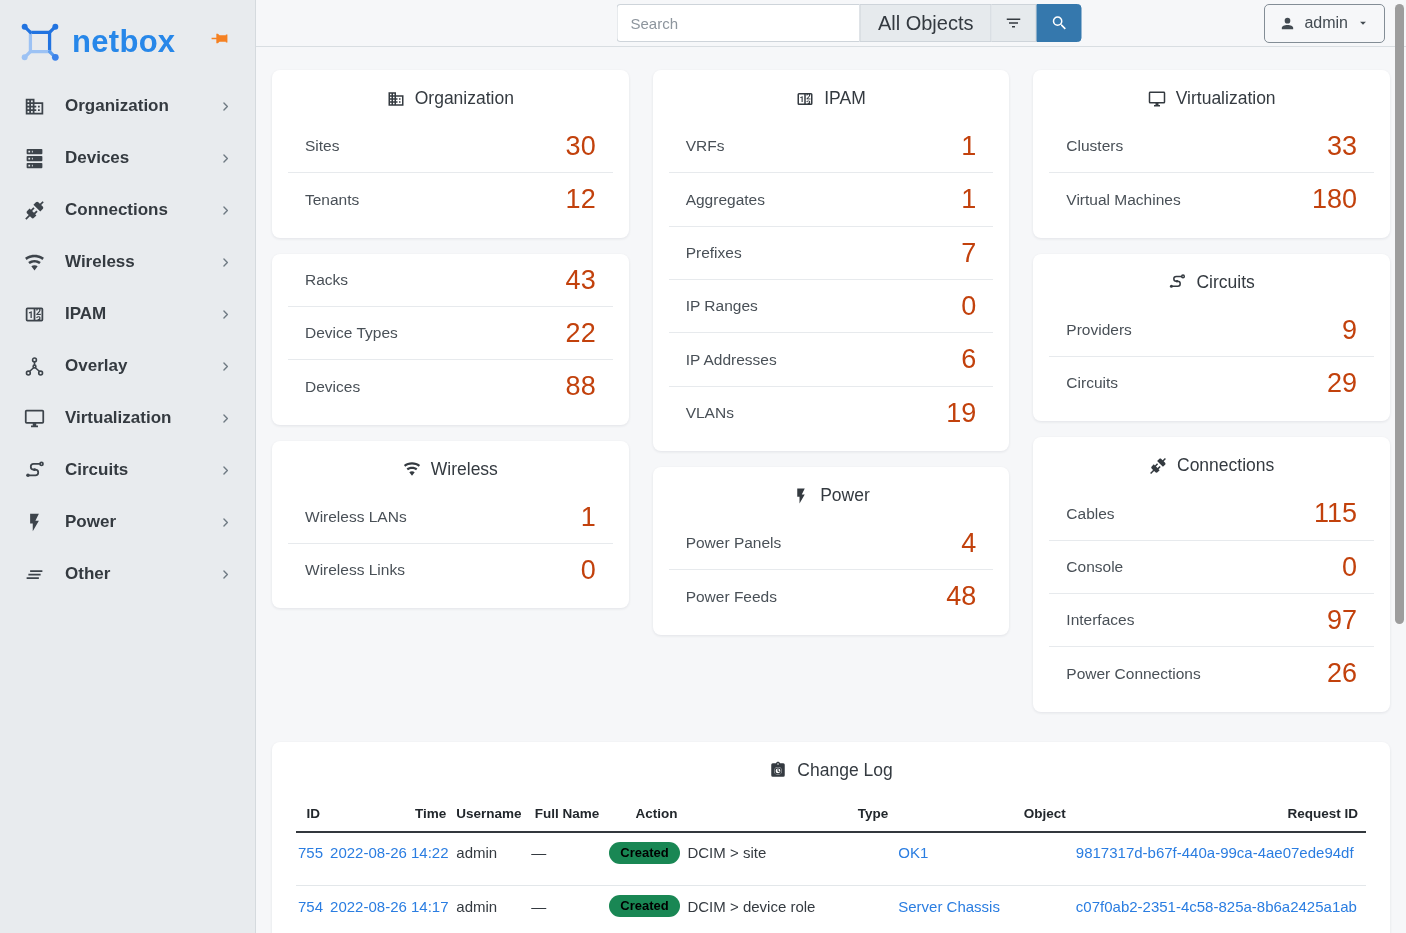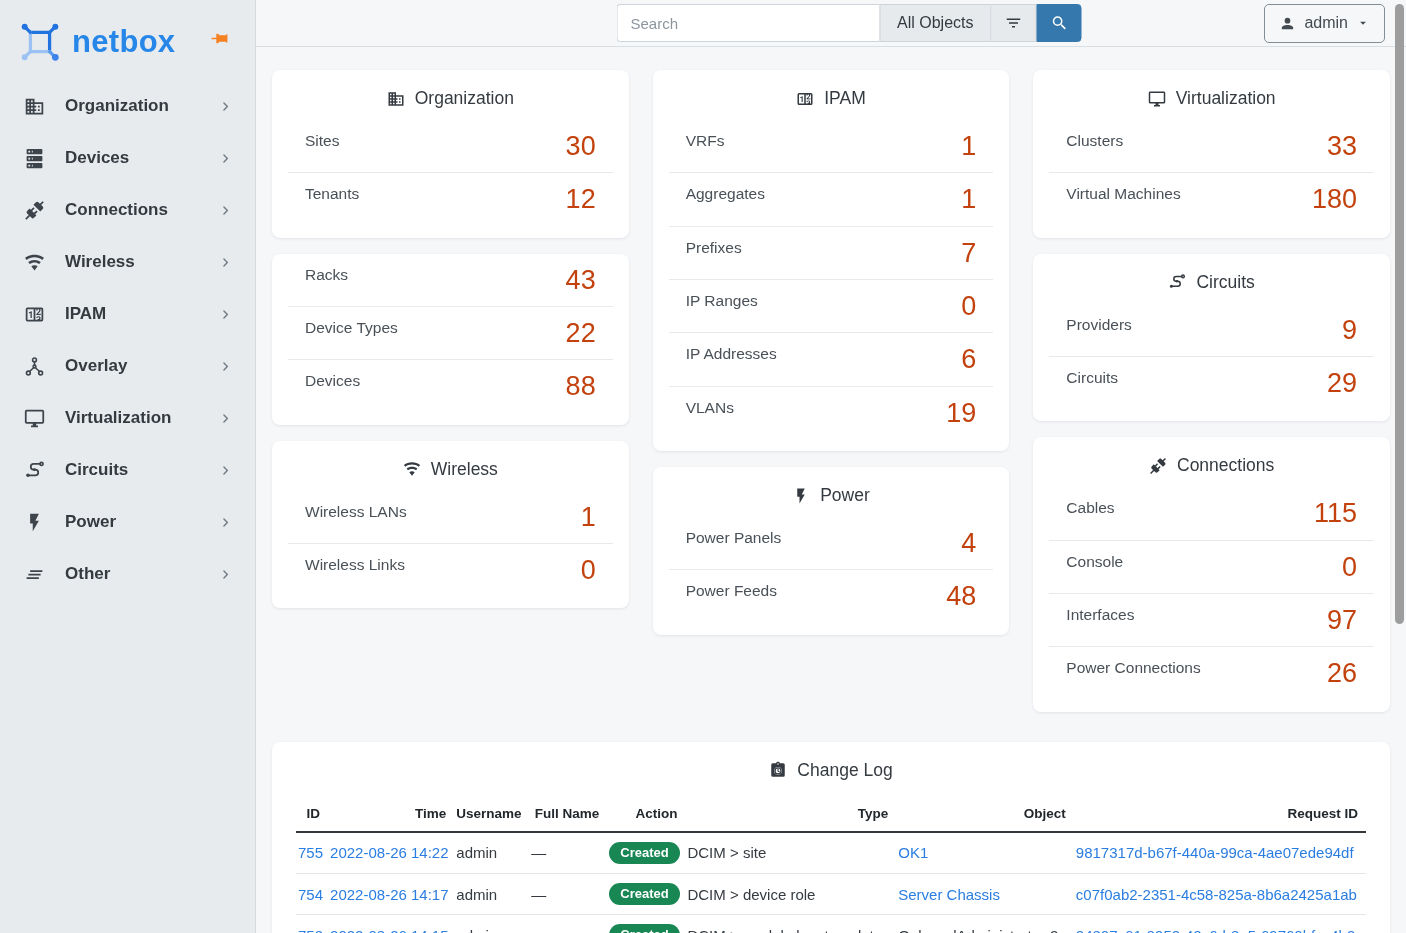--- a/index.html
+++ b/index.html
@@ -22,47 +22,47 @@
   .nav-icon svg, .nav-chevron svg, .ci svg, .pin svg, .tb-ic svg { width:100%; height:100%; display:block; }
   .nav-label { font-size:17px; font-weight:bold; color:#343a40; flex:1; }
   .nav-chevron { width:15px; height:15px; color:#6f7a83; }
 
   
   .main { flex:1; display:flex; flex-direction:column; min-width:0; }
   .topbar { height:47px; flex-shrink:0; border-bottom:1px solid #d9dee2; display:flex; align-items:center; padding:0 16px; position:relative; }
   .search-group { position:absolute; left:50%; transform:translateX(-50%); display:flex; height:38px; width:501px; top:4px;padding-left:36px; }
   .search-input { flex:1; border:1px solid #ced4da; border-right:none; border-radius:4px 0 0 4px; padding:0 13px; font-size:15px; color:#495057; background:#fff; outline:none; font-family:inherit; }
   .search-input::placeholder { color:#8d959d; }
-  .btn-scope { background:#e6eaed; border:1px solid #ced4da; font-size:16px; color:#343a40; padding:0 17px; cursor:pointer; font-family:inherit; }
+  .btn-scope { background:#e6eaed; border:1px solid #ced4da; font-size:20px; color:#343a40; padding:0 17px; cursor:pointer; font-family:inherit; }
   .btn-filter { width:45px; background:#e6eaed; border:1px solid #ced4da; border-left:none; color:#343a40; cursor:pointer; display:flex; align-items:center; justify-content:center; }
   .btn-search { width:45px; background:var(--accent-blue,#3578ad); border:1px solid var(--accent-blue,#3578ad); border-radius:0 4px 4px 0; color:#fff; cursor:pointer; display:flex; align-items:center; justify-content:center; }
   .tb-ic { width:18px; height:18px; display:inline-block; }
   .user-btn { margin-left:auto; margin-right:5px; height:39px; border:1px solid #838d96; background:transparent; border-radius:5px; padding:0 14px; font-size:16px; color:#434b52; display:flex; align-items:center; gap:8px; cursor:pointer; font-family:inherit; }
   .user-btn .tb-ic { width:17px; height:17px; }
   .user-btn .caret { width:14px; height:14px; }
 
   
   .content { flex:1; overflow:hidden; padding:23px 16px 0 16px; }
   .grid { display:grid; grid-template-columns:repeat(3,1fr); gap:24px; }
   .col { display:flex; flex-direction:column; gap:16px; }
   .card { background:#fff; border-radius:8px; box-shadow:0 1px 3px rgba(25,35,50,.09); padding-bottom:12px; }
   .card-title { display:flex; align-items:center; justify-content:center; gap:10px; padding:18px 16px 11px; font-size:17.5px; color:#343a40; }
   .ci { width:18px; height:18px; color:#343a40; flex-shrink:0; }
-  .stat-row { display:flex; justify-content:space-between; align-items:flex-start; margin:0 16px; padding:12px 17px; cursor:pointer;gap:20px; }
+  .stat-row { display:flex; justify-content:space-between; align-items:center; margin:0 16px; padding:12px 17px; cursor:pointer;gap:20px; }
   .stat-row + .stat-row { border-top:1px solid #e7eaed; }
   .stat-label { font-size:15.5px; color:#495057; }
   .stat-value { font-size:27px; color:#c2410c; line-height:1.05; }
 
   
   .changelog { margin-top:30px; padding-bottom:0; }
   .cl-table { width:calc(100% - 48px); margin:4px 24px 0; border-collapse:collapse; table-layout:fixed; }
   .cl-table th { text-align:right; font-size:13.5px; font-weight:bold; color:#22272c; padding:10px 8px 10px 2px; border-bottom:2px solid #33383d; white-space:nowrap; }
-  .cl-table td { font-size:15px; color:#343a40; padding:9px 8px 9px 2px; border-bottom:1px solid #e3e7ea; white-space:nowrap; overflow:hidden; }
+  .cl-table td { font-size:15px; color:#343a40; padding:9px 8px 21px 2px; border-bottom:1px solid #e3e7ea; white-space:nowrap; overflow:hidden; }
   a.link { color:var(--link-blue,#2a7de1); text-decoration:none; cursor:pointer; }
-  .badge { display:inline-block; background:var(--badge-green,#198754); color:#ffffff; font-size:13px; font-weight:bold; padding:4px 11px; border-radius:11px; line-height:1.1; }
+  .badge { display:inline-block; background:var(--badge-green,#198754); color:#000000; font-size:13px; font-weight:bold; padding:4px 11px; border-radius:11px; line-height:1.1; }
 
   
   .scroll-thumb { position:absolute; right:2px; top:4px; width:9px; height:620px; background:#9d9d9d; border-radius:5px; z-index:20; }
 </style>
 </head>
 <body>
 
 <div class="app">
 
   <aside class="sidebar">

